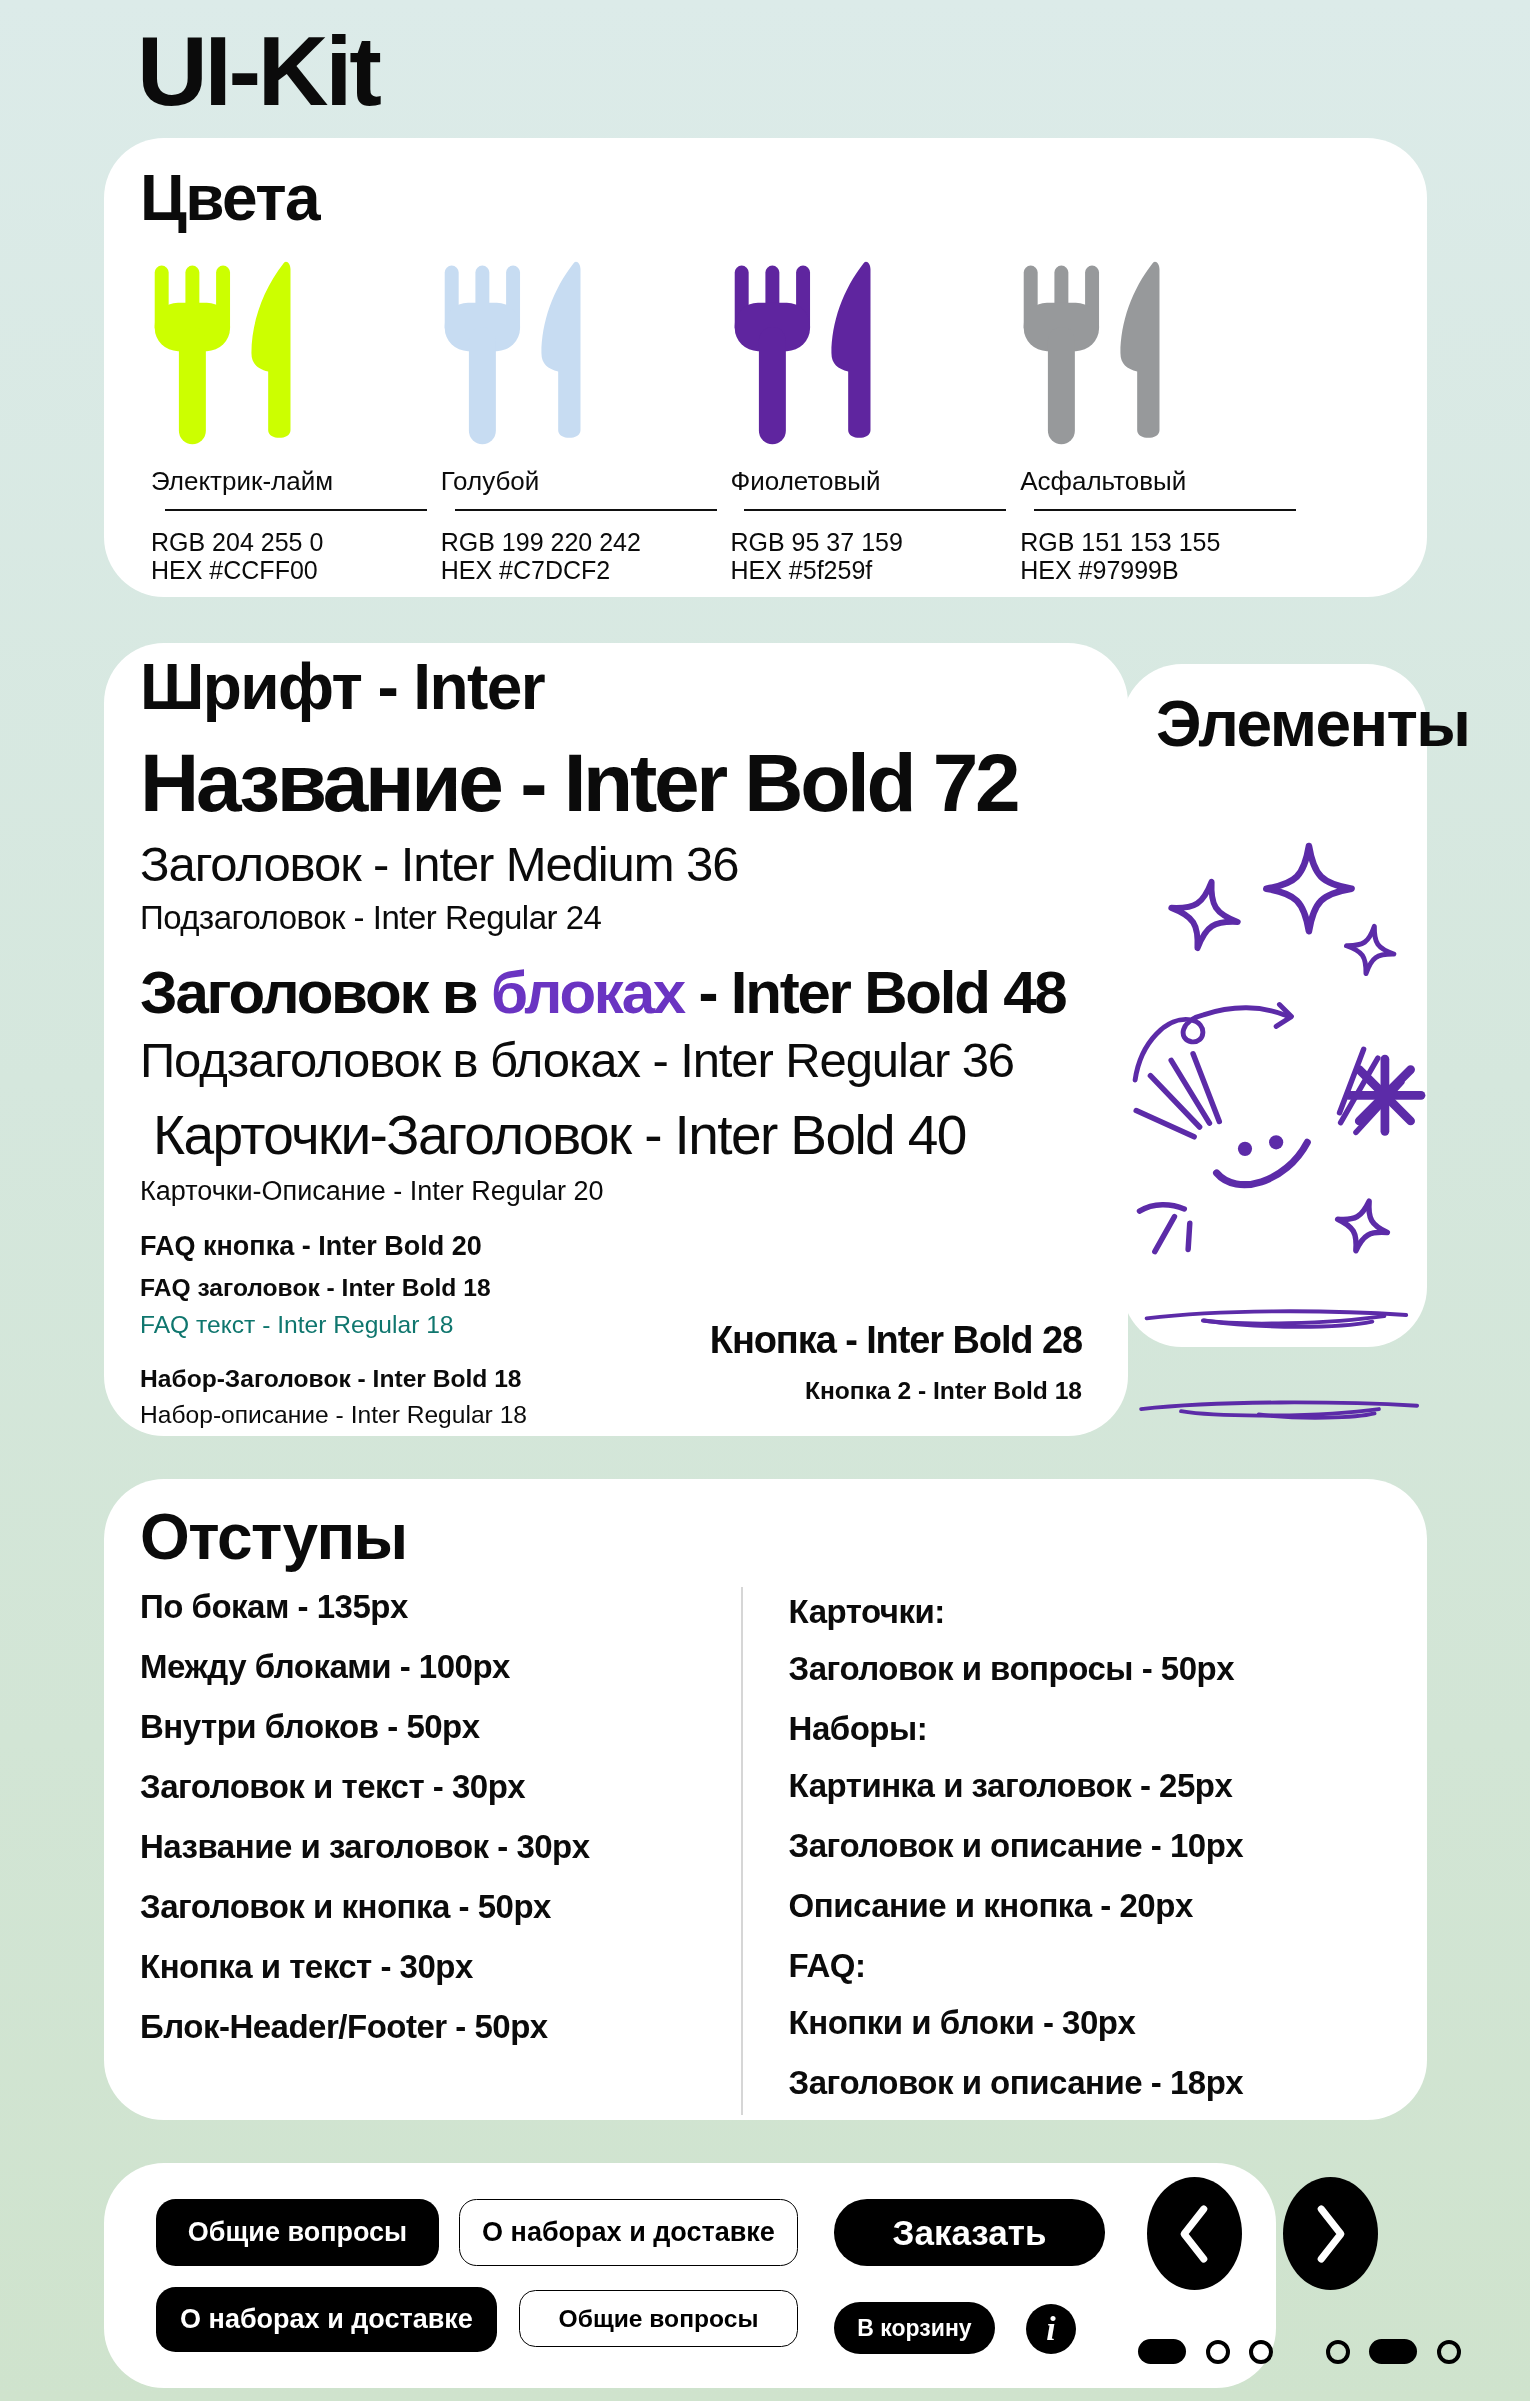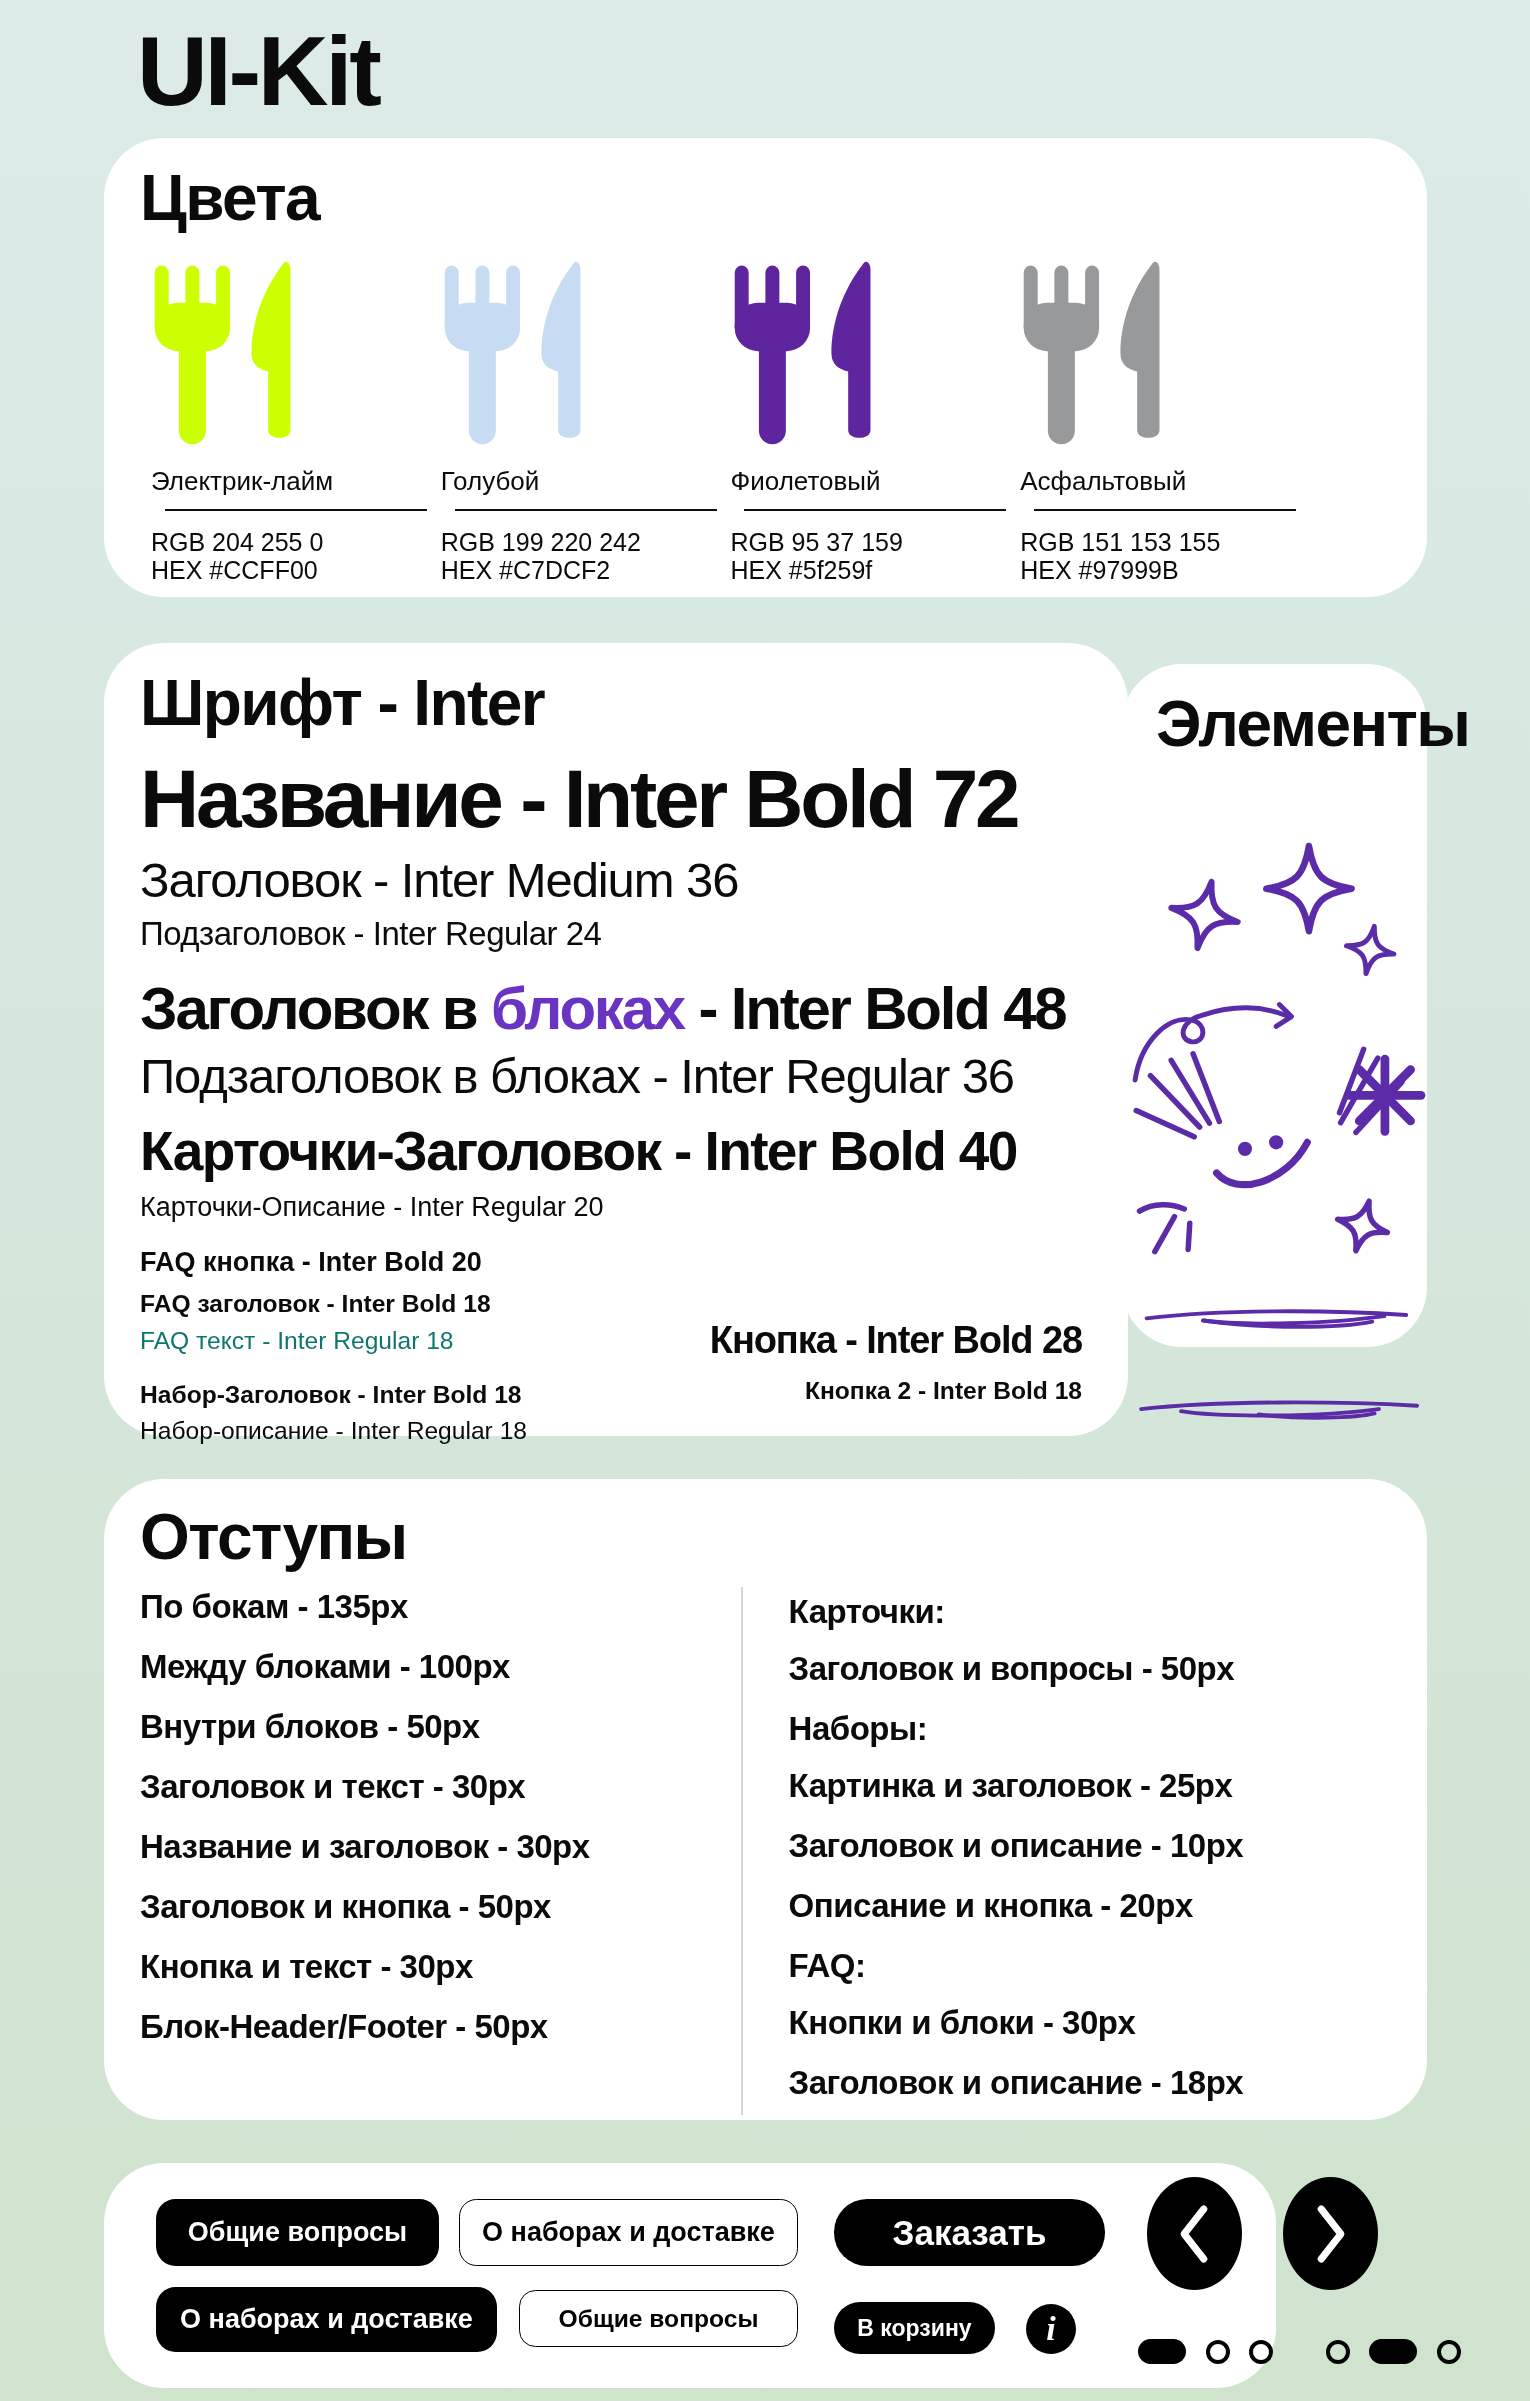--- a/index.html
+++ b/index.html
@@ -32,30 +32,30 @@
     margin:27px 0 0 11px; width:1159px;
     display:grid; grid-template-columns:repeat(4,1fr); text-align:left;
   }
   .swatch .cutlery { height:186px; width:auto; display:inline-block; }
   .swatch-name { margin-top:19.7px; font-size:26px; line-height:1.05; }
   .swatch-divider { width:262px; border-top:2.2px solid #111; margin:14.2px auto 0; }
   .swatch-rgb { margin-top:16.4px; font-size:25px; line-height:1.13; }
   .swatch-hex { font-size:25px; line-height:1.13; }
 
   
-  .card-font { left:104px; top:643px; width:1024px; height:793px; padding:26px 44px 0 36px; }
+  .card-font { left:104px; top:643px; width:1024px; height:793px; padding:10px 44px 0 36px; }
   .card-font h2 { margin-bottom:19.7px; }
   .t { white-space:nowrap; }
   .t-72  { font-size:82px; font-weight:700; letter-spacing:-3.3px; line-height:1.0; }
   .t-m36 { font-size:49px;  font-weight:500; letter-spacing:-1.1px; line-height:1.0; margin-top:16.4px; }
   .t-r24 { font-size:33px;  font-weight:400; letter-spacing:-0.5px; line-height:1.0; margin-top:12px; }
   .t-b48 { font-size:60px; font-weight:700; letter-spacing:-2.2px; line-height:1.0; margin-top:28.4px; }
   .t-b48 .accent { color:#6a34c2; }
   .t-r36 { font-size:49px;  font-weight:400; letter-spacing:-1.1px; line-height:1.0; margin-top:13px; }
-  .t-b40 { font-size:55px; font-weight:700; letter-spacing:-1.6px; line-height:1.0; margin-top:23px; }
+  .t-b40 { font-size:55px; font-weight:400; letter-spacing:-1.6px; line-height:1.0; margin-top:23px;margin-left:13px; }
   .t-r20 { font-size:27px;  font-weight:400; line-height:1.0; margin-top:15.3px; }
   .t-fb20{ font-size:27px;  font-weight:700; line-height:1.0; margin-top:28.4px; }
   .t-fb18{ font-size:24.6px;  font-weight:700; line-height:1.0; margin-top:15.3px; }
   .t-fr18{ font-size:24.6px;  font-weight:400; line-height:1.0; margin-top:13px; color:#0f766e; }
   .t-sb18{ font-size:24.6px;  font-weight:700; line-height:1.0; margin-top:29.5px; }
   .t-sr18{ font-size:24.6px;  font-weight:400; line-height:1.0; margin-top:11px; }
   .knopka-block { position:absolute; right:46px; top:678px; text-align:right; }
   .t-btn28 { font-size:38px; font-weight:700; letter-spacing:-1.1px; line-height:1.0; }
   .t-btn18 { font-size:24.6px; font-weight:700; line-height:1.0; margin-top:19.7px; }
 

